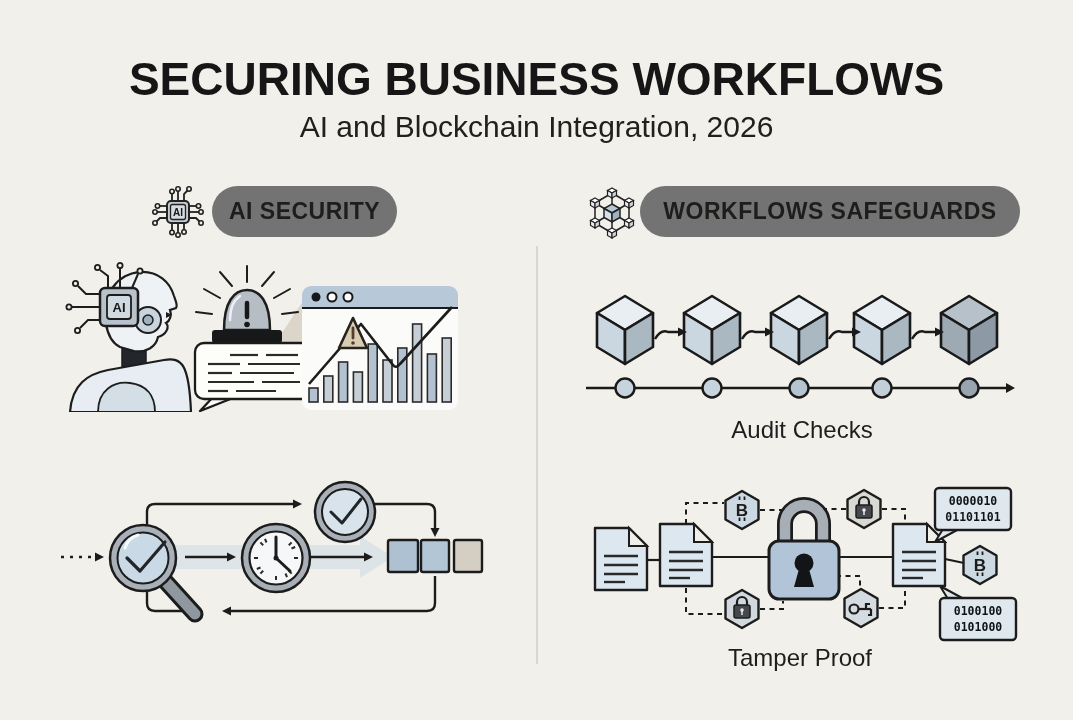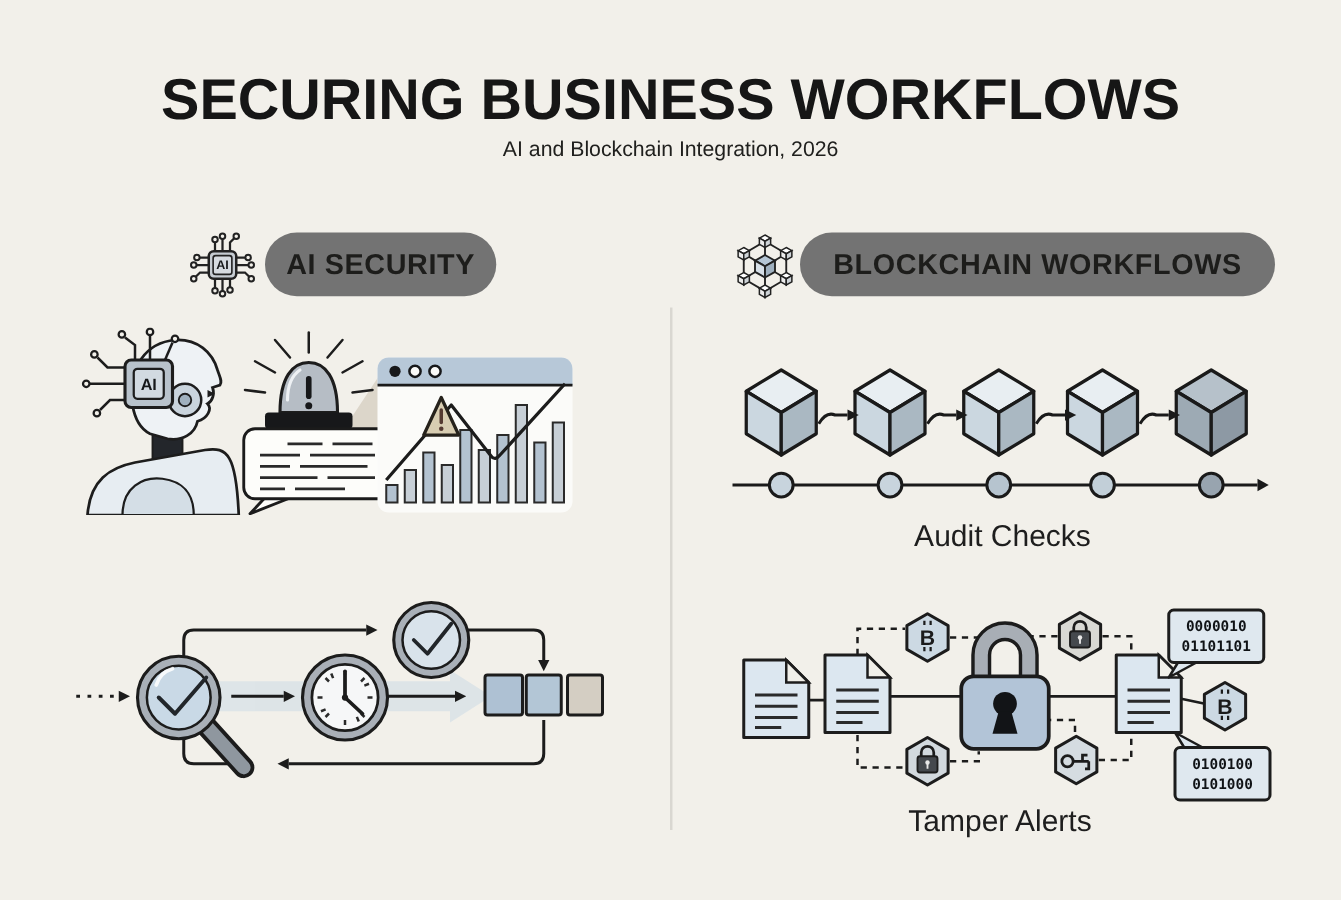--- a/index.html
+++ b/index.html
@@ -7,21 +7,21 @@
     position:relative;width:1073px;height:720px;margin:0 auto;
     background:#f2f0ea;overflow:hidden;
     font-family:"Liberation Sans", sans-serif;color:#1c1c1c;
   }
   .title{
     position:absolute;left:0;top:52px;width:1073px;text-align:center;
     font-size:46px;font-weight:800;letter-spacing:0px;color:#161616;
   }
   .subtitle{
     position:absolute;left:0;top:110px;width:1073px;text-align:center;
-    font-size:17px;font-weight:400;color:#20201e;
+    font-size:30px;font-weight:400;color:#20201e;
   }
   .col-header-icon{position:absolute;}
   .pill{
     position:absolute;height:51px;border-radius:27px;background:#737373;
     display:flex;align-items:center;justify-content:center;
     font-size:23px;font-weight:700;letter-spacing:.5px;color:#1d1d1b;
   }
   .pill-ai{left:212px;top:186px;width:185px;}
   .pill-bc{left:640px;top:186px;width:380px;}
   .divider{
@@ -110,21 +110,21 @@
       <use href="#mc" x="45" y="41"></use>
     <use href="#mc" x="28" y="51"></use>
       <use href="#mc" x="11" y="41"></use>
       <use href="#mc" x="11" y="21"></use>
     <g>
       <polygon points="28,22 36,26.5 28,31 20,26.5" fill="#b5c6d5" stroke="#222" stroke-width="1.5"></polygon>
       <polygon points="20,26.5 28,31 28,40 20,35.5" fill="#d6dfe7" stroke="#222" stroke-width="1.5"></polygon>
       <polygon points="36,26.5 28,31 28,40 36,35.5" fill="#9fb0bf" stroke="#222" stroke-width="1.5"></polygon>
     </g>
   </svg>
-  <div class="pill pill-bc">BLOCKCHAIN WORKFLOWS</div>
+  <div class="pill pill-bc">WORKFLOWS SAFEGUARDS</div>
 
   <div class="divider"></div>
 
   <svg class="illus" style="left:62px;top:262px" width="400" height="150" viewBox="0 0 400 150">
 
     <polygon points="243,36 243,122 204,95" fill="#dcd6ca"></polygon>
 
     <g>
       <rect x="60" y="80" width="24" height="34" fill="#23262b" stroke="#1d1d1d" stroke-width="1.5"></rect>
       <path d="M8,150 C10,122 26,112 46,108 L102,98 C120,95 127,102 129,150 Z" fill="#e7edf2" stroke="#1d1d1d" stroke-width="2.2"></path>
@@ -451,15 +451,15 @@
       <text class="mono" x="390" y="33" font-size="11.5" font-weight="bold" text-anchor="middle" fill="#101316">0000010</text>
       <text class="mono" x="390" y="49" font-size="11.5" font-weight="bold" text-anchor="middle" fill="#101316">01101101</text>
     </g>
     <g>
       <path d="M365,127 L357,114 L381,127 Z" fill="#dfe8ef" stroke="#1c1c1c" stroke-width="2" stroke-linejoin="round"></path>
       <rect x="357" y="126" width="76" height="42" rx="4" fill="#dfe8ef" stroke="#1c1c1c" stroke-width="2.4"></rect>
       <text class="mono" x="395" y="143" font-size="11.5" font-weight="bold" text-anchor="middle" fill="#101316">0100100</text>
       <text class="mono" x="395" y="159" font-size="11.5" font-weight="bold" text-anchor="middle" fill="#101316">0101000</text>
     </g>
   </svg>
-  <div class="caption cap-tamper">Tamper Alerts</div>
+  <div class="caption cap-tamper">Tamper Proof</div>
 
 </div>
 
 </body></html>

